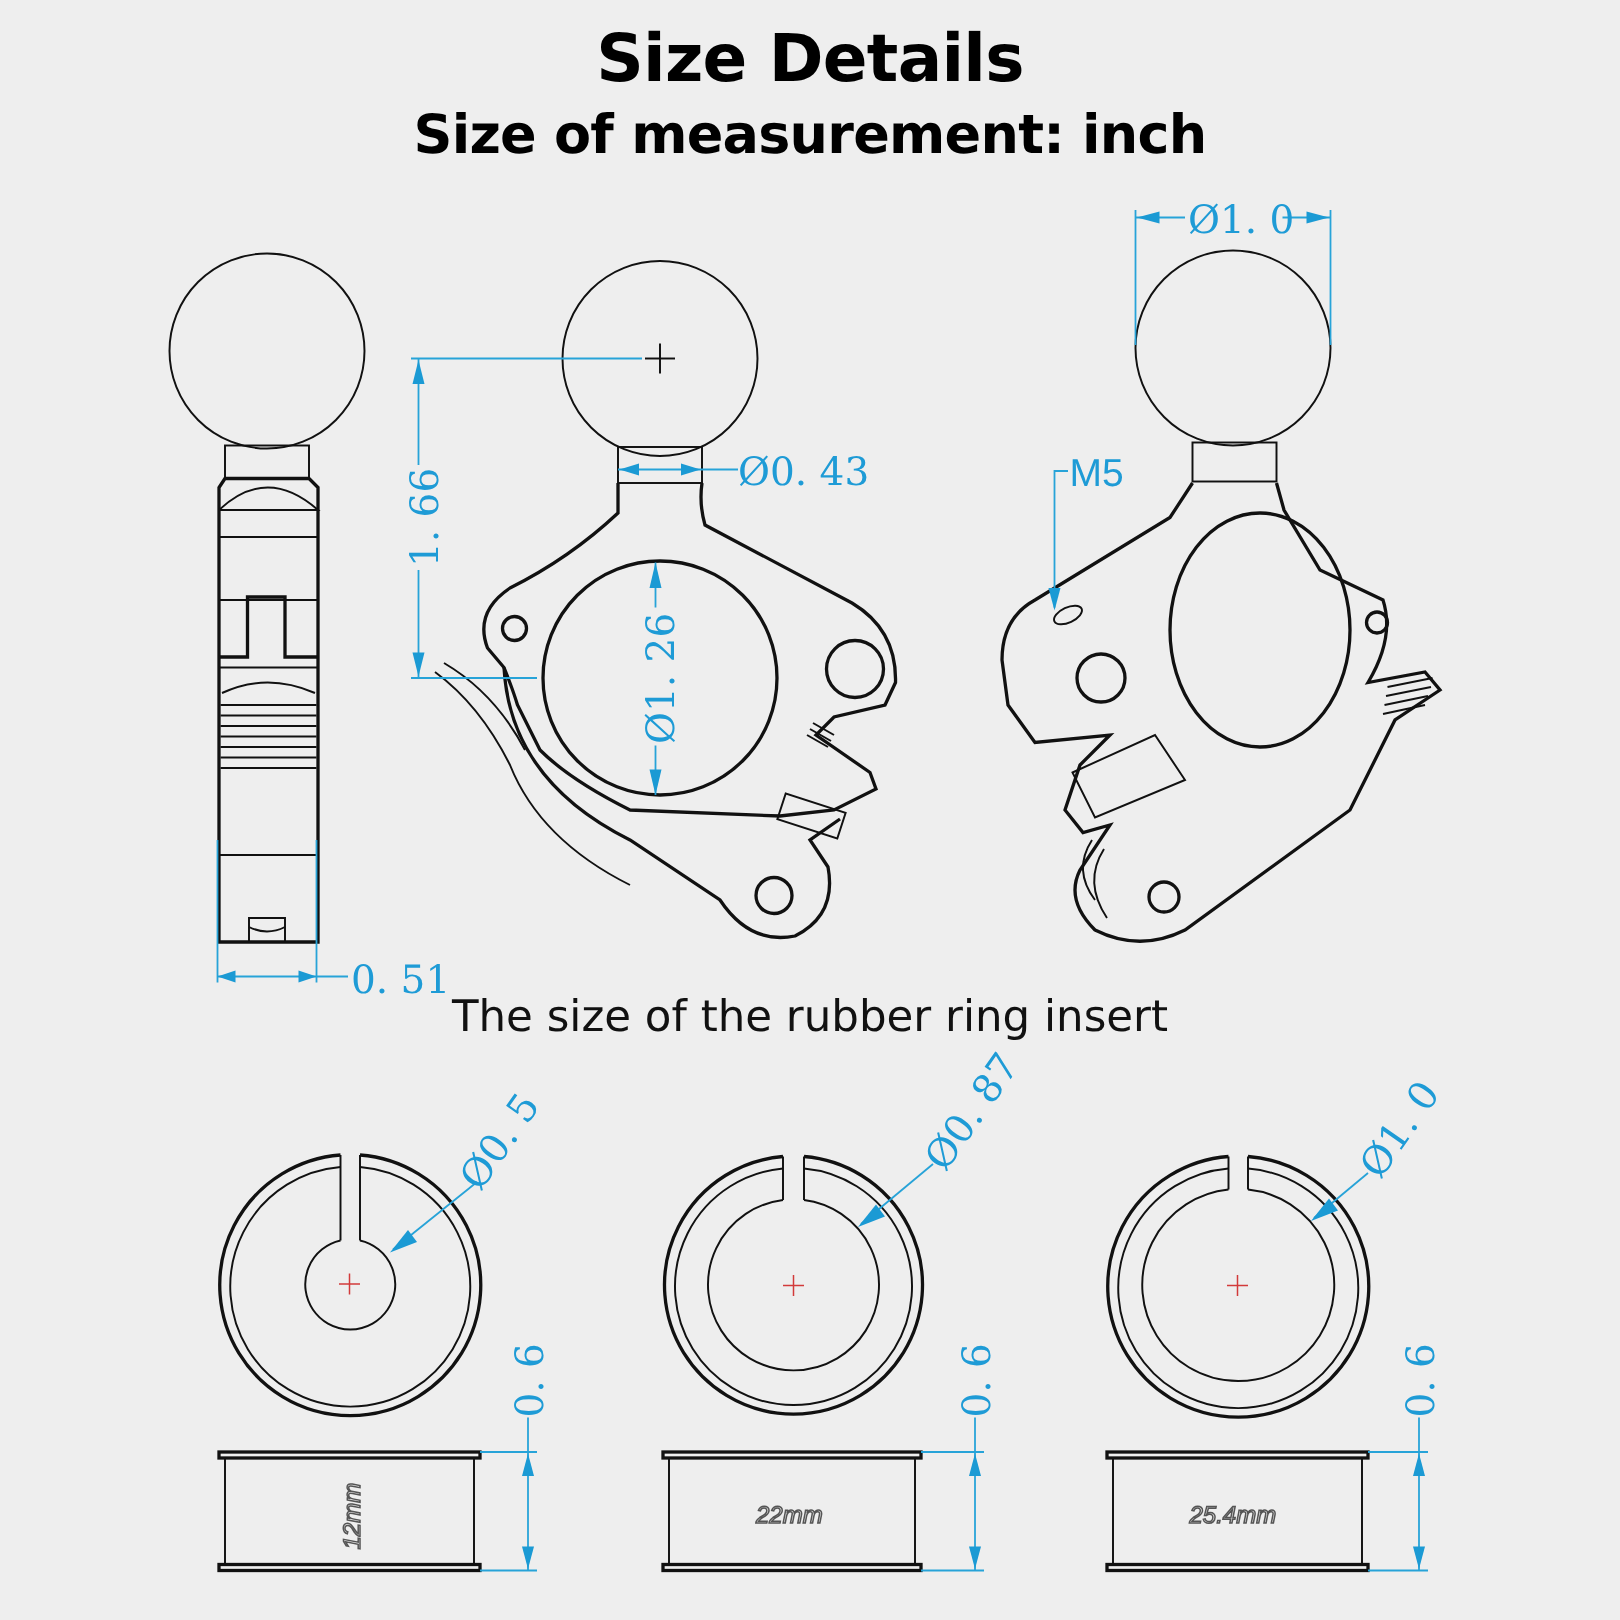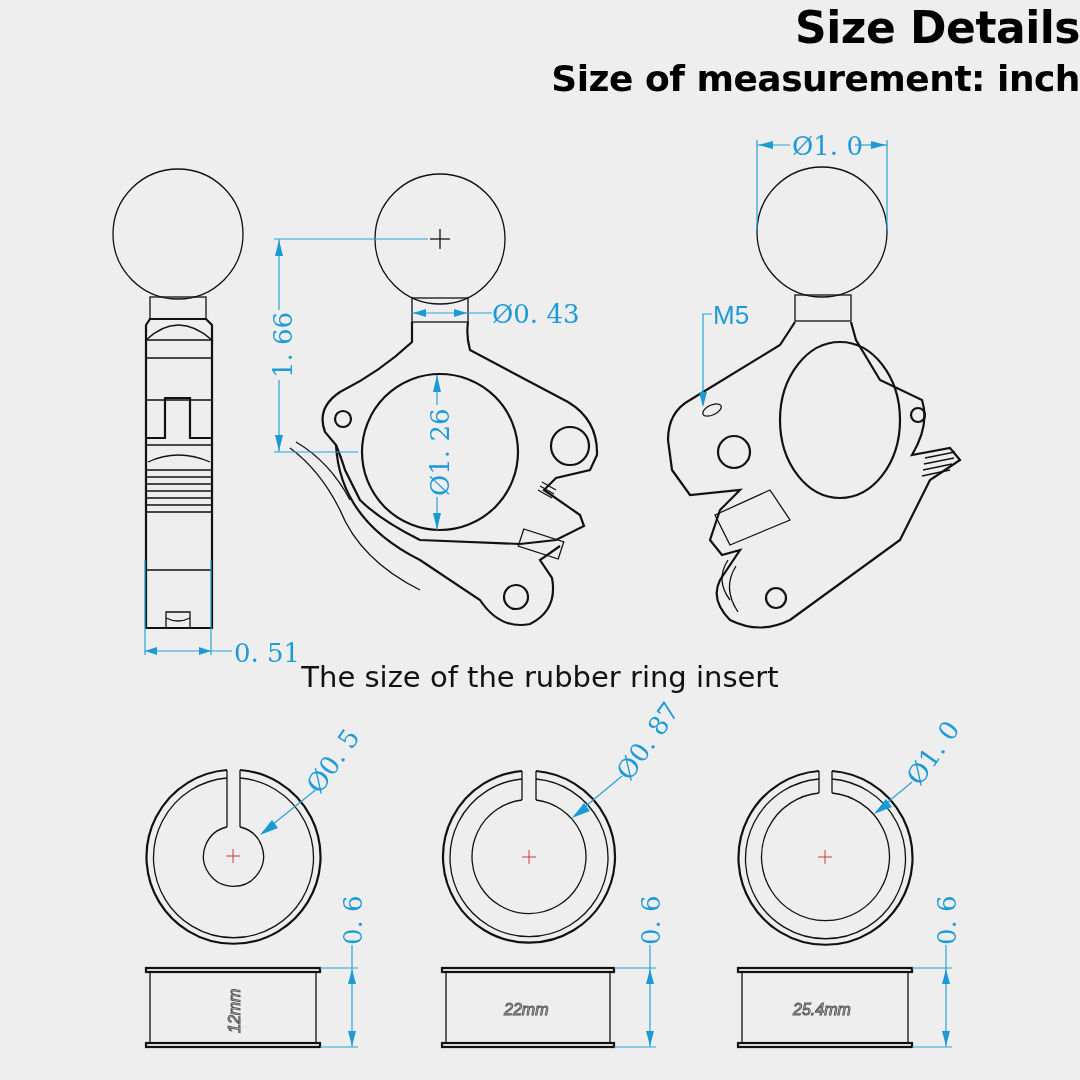--- a/index.html
+++ b/index.html
@@ -1,17 +1,17 @@
 <!DOCTYPE html>
 <html><head>
 <meta charset="utf-8">
 <style>
   html, body { margin:0; padding:0; }
   body { width:1080px; height:1080px; background:#eeeeee; overflow:hidden; position:relative; font-family:"DejaVu Sans", sans-serif; }
-  .title { position:absolute; left:0; width:1080px; text-align:right; color:#000; font-weight:bold; font-family:"DejaVu Sans", sans-serif; }
+  .title { position:absolute; left:0; width:1080px; text-align:center; color:#000; font-weight:bold; font-family:"DejaVu Sans", sans-serif;margin-top:12px; }
   #t1 { top:2px; font-size:44px; letter-spacing:-0.5px; }
   #t2 { top:58px; font-size:36px; letter-spacing:-0.5px; }
   #sub { position:absolute; top:660px; left:0; width:1080px; text-align:center; font-size:29px; color:#111; font-family:"DejaVu Sans", sans-serif; }
   svg { position:absolute; left:0; top:0; }
   .ln { fill:none; stroke:#111; stroke-width:2.2; }
   .thin { fill:none; stroke:#111; stroke-width:1.3; }
   .dim { fill:none; stroke:#27a3d8; stroke-width:1.2; }
   .arr { fill:#1b9ad4; }
   .dt { fill:#1e9bd6; font-family:"DejaVu Serif", serif; font-size:26px; }
   .dts { fill:#1e9bd6; font-family:"Liberation Sans", sans-serif; font-size:26px; }

